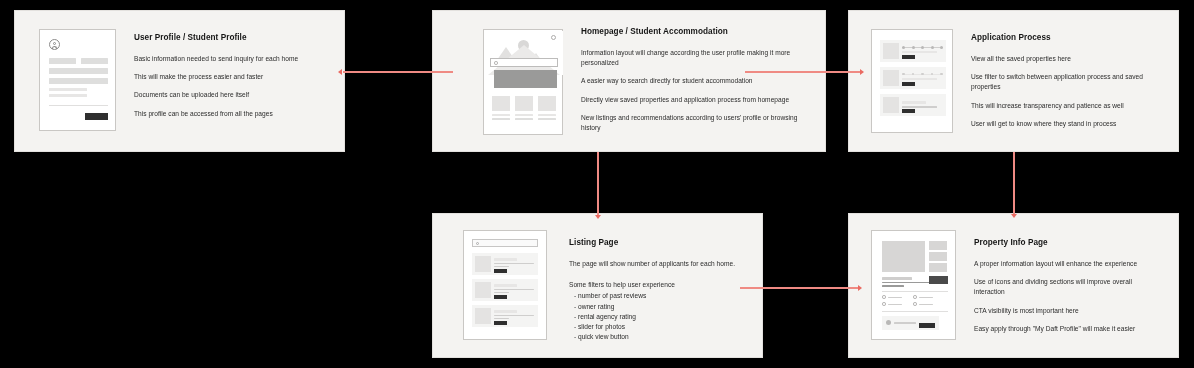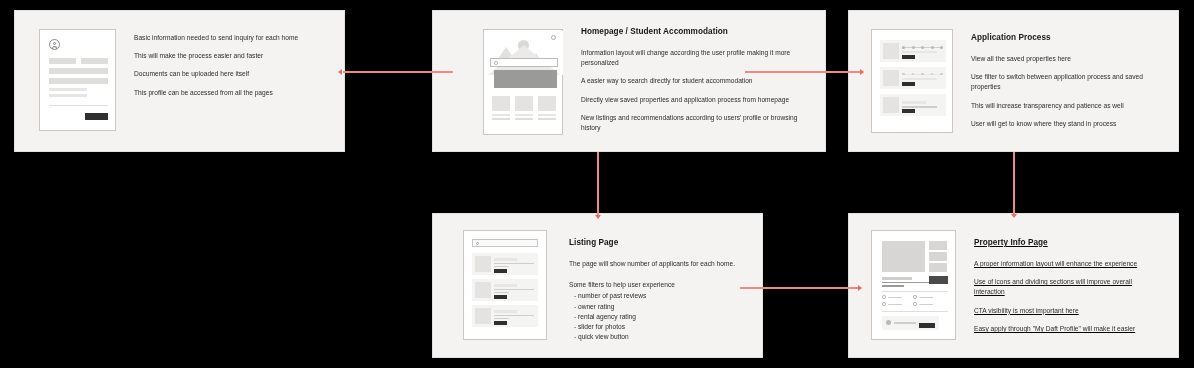--- a/index.html
+++ b/index.html
@@ -168,20 +168,21 @@
           <div class="bar" style="position:absolute;left:41px;top:28px;width:27px;height:6px;"></div>
           <div class="bar" style="position:absolute;left:9px;top:38px;width:59px;height:6px;"></div>
           <div class="bar" style="position:absolute;left:9px;top:48px;width:59px;height:6px;"></div>
           <div class="bar bar-lt" style="position:absolute;left:9px;top:58px;width:38px;height:3px;"></div>
           <div class="bar bar-lt" style="position:absolute;left:9px;top:64px;width:38px;height:3px;"></div>
           <div class="hr" style="position:absolute;left:9px;top:75px;width:59px;"></div>
           <div class="btn-dark" style="position:absolute;left:45px;top:83px;width:23px;height:7px;"></div>
         </div>
       </div>
       <div class="copy" style="padding:22px 14px 0 18px;">
+        <h3>User Profile / Student Profile</h3>
         <p>Basic information needed to send inquiry for each home</p>
         <p>This will make the process easier and faster</p>
         <p>Documents can be uploaded here itself</p>
         <p>This profile can be accessed from all the pages</p>
       </div>
     </div>
   </div>
 
   <div class="panel" style="left:432px; top:10px; width:394px; height:142px;padding-left:30px;">
     <div class="panel-inner">
@@ -345,21 +346,21 @@
           <div class="mini-circle" style="position:absolute;left:41px;top:71px;width:3.6px;height:3.6px;"></div>
           <div class="bar bar-md" style="position:absolute;left:47px;top:72.5px;width:14px;height:1.5px;"></div>
           <div class="hr" style="position:absolute;left:10px;top:80px;width:66px;"></div>
 
           <div class="card" style="position:absolute;left:10px;top:85px;width:57px;height:14px;"></div>
           <div class="dot" style="position:absolute;left:14px;top:89px;width:5px;height:5px;background:#b9b8b7;"></div>
           <div class="bar bar-md" style="position:absolute;left:22px;top:90.5px;width:22px;height:2px;"></div>
           <div class="btn-dark" style="position:absolute;left:47px;top:92px;width:16px;height:5px;"></div>
         </div>
       </div>
-      <div class="copy" style="padding:24px 14px 0 18px;text-decoration:underline;">
+      <div class="copy" style="padding:24px 14px 0 18px;">
         <h3>Property Info Page</h3>
         <p>A proper information layout will enhance the experience</p>
         <p>Use of icons and dividing sections will improve overall interaction</p>
         <p>CTA visibility is most important here</p>
         <p>Easy apply through "My Daft Profile" will make it easier</p>
       </div>
     </div>
   </div>
 
   <div>

